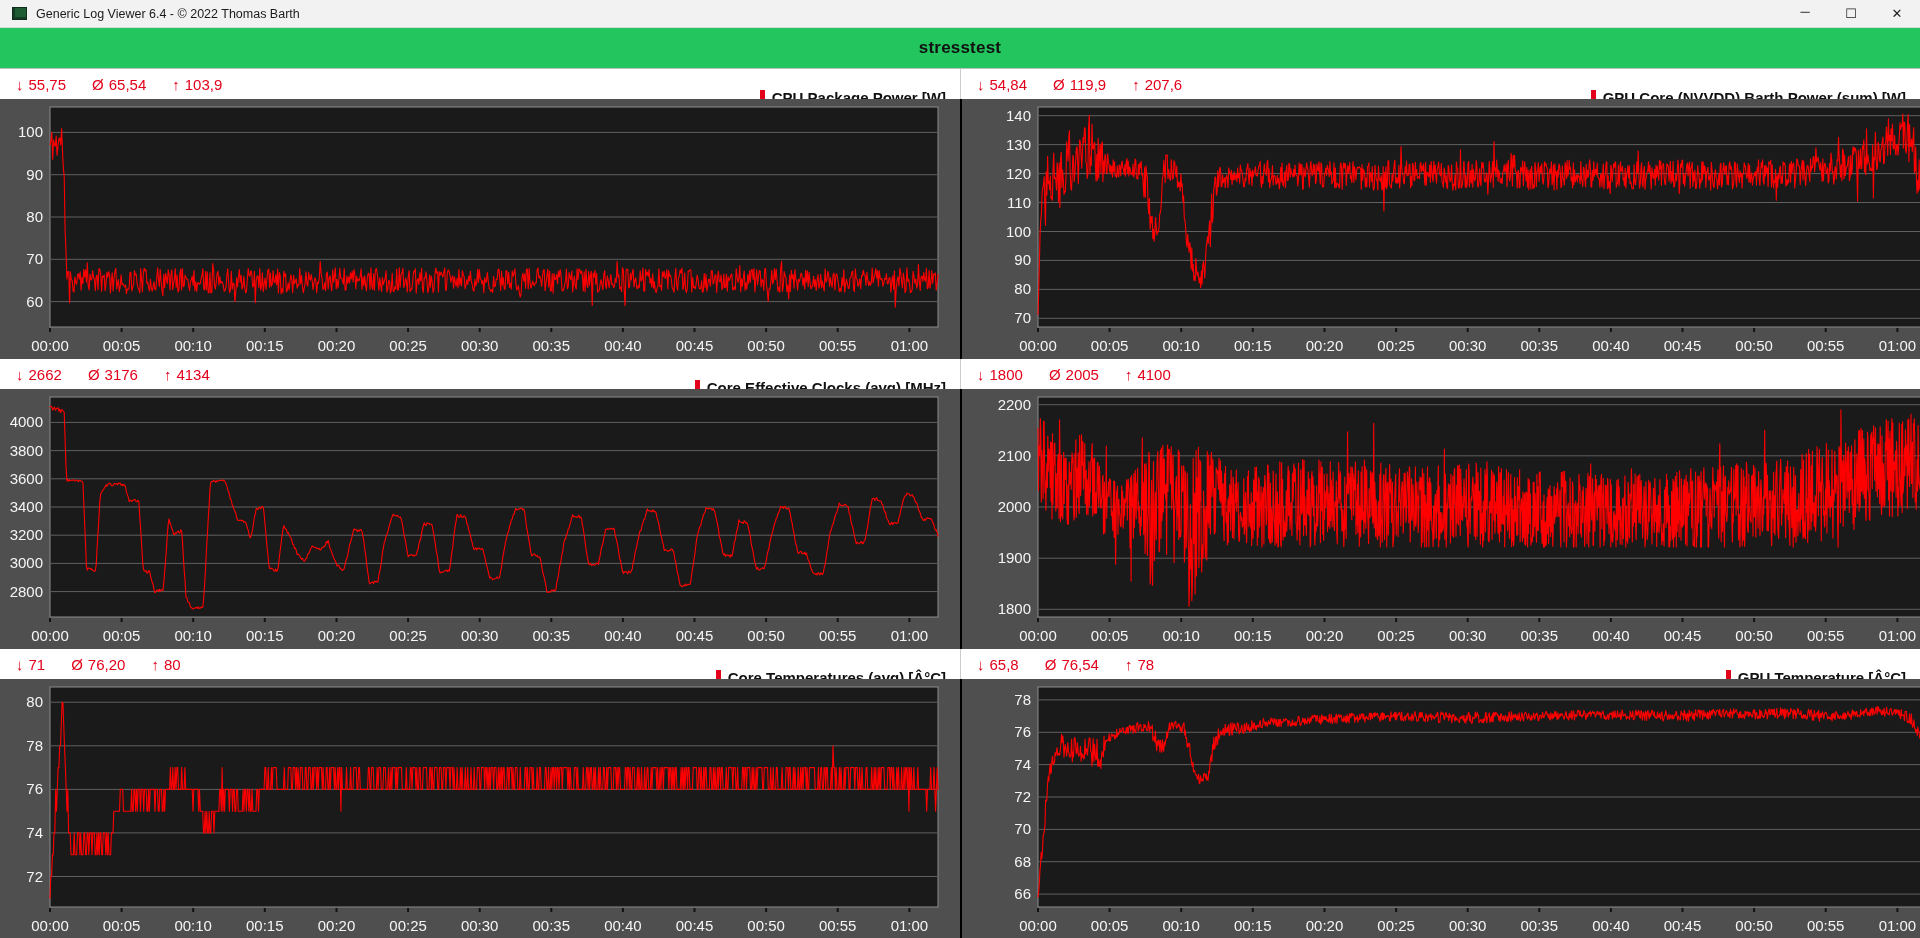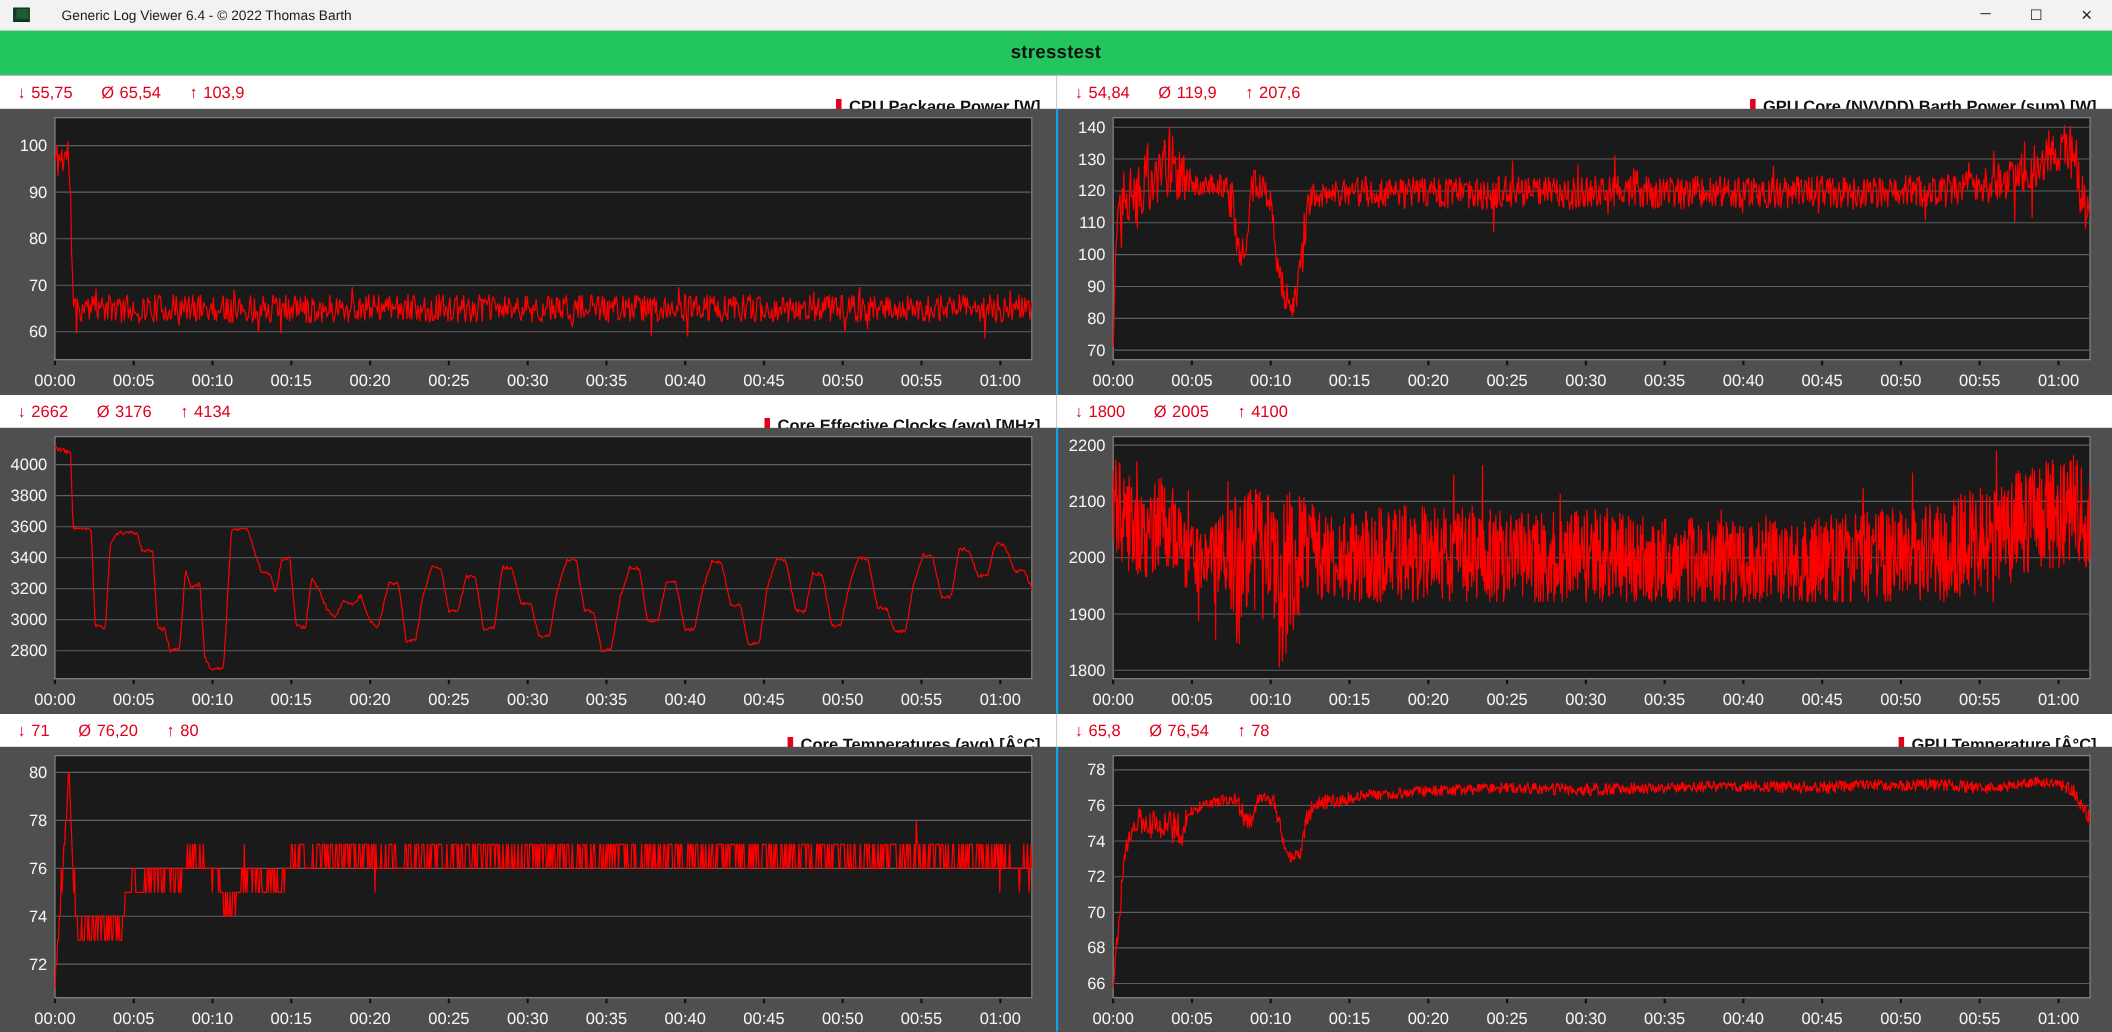--- a/index.html
+++ b/index.html
@@ -4,36 +4,36 @@
 <style>
   * { margin:0; padding:0; box-sizing:border-box; }
   html,body { width:1920px; height:938px; overflow:hidden; background:#4f4f4f;
               font-family:"Liberation Sans", sans-serif; }
 
   
   .titlebar { height:28px; background:#f2f2f2; display:flex; align-items:center;
               border-bottom:1px solid #d9d9d9; }
   .app-icon { width:15px; height:13px; margin:0 9px 0 12px; background:#1e5c33;
               border:1px solid #0e2e1a; box-shadow:inset 2px -2px 0 #123d22; }
-  .app-title { font-size:12.5px; color:#1a1a1a; flex:1 1 auto;margin-left:20px; }
+  .app-title { font-size:12.5px; color:#1a1a1a; flex:1 1 auto; }
   .win-btns { display:flex; height:100%; }
   .win-btn { width:46px; height:100%; display:flex; align-items:center; justify-content:center;
              font-size:13px; color:#222; }
   .win-btn.min span { position:relative; top:-2px; }
 
   .page-band { height:41px; background:#22c55e; display:flex; align-items:center;
                justify-content:center; border-bottom:1px solid #bfbfbf; }
   .page-band h1 { font-size:17px; font-weight:700; color:#111; letter-spacing:.2px; }
 
   
   #charts-grid { display:grid; grid-template-columns:960px 960px;
                  grid-template-rows:290px 290px 289px; width:1920px; }
   .chart-panel { display:flex; flex-direction:column; overflow:hidden; }
   .chart-panel.right-col .chart-header { border-left:1px solid #cccccc; }
-  .chart-panel.right-col .chart-body   { border-left:2px solid #0ea5e9; }
+  .chart-panel.right-col .chart-body   { border-left:2px solid #000000;padding-left:26px; }
 
   .chart-header { height:30px; background:#ffffff; display:flex; align-items:center;
                   justify-content:space-between; padding:0 14px 0 16px; flex:0 0 30px; }
   .stats { display:flex; align-items:center; font-size:15px; white-space:nowrap; }
   .stat { margin-right:26px; display:inline-flex; gap:5px; }
   .chart-title { display:flex; align-items:center; font-size:15px; font-weight:700;
                  color:#111; white-space:nowrap;margin-top:27px; }
   .legend-bar { display:inline-block; width:5px; height:16px; margin-right:7px; }
 
   .chart-body { flex:1 1 auto; background:#4f4f4f; position:relative; }

